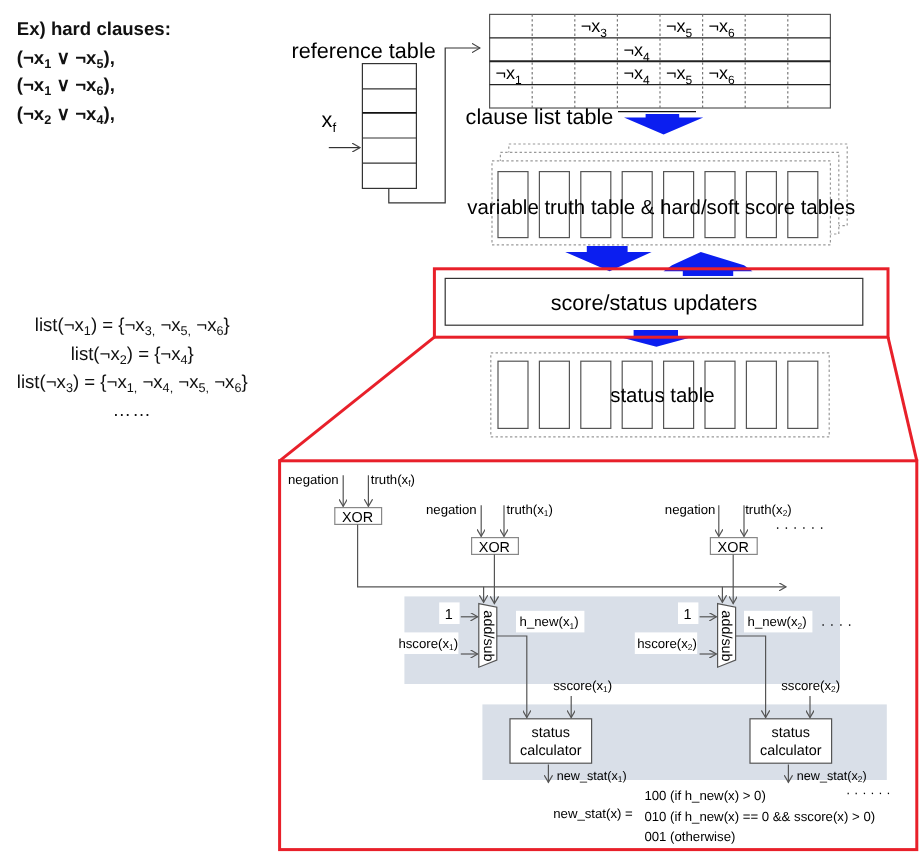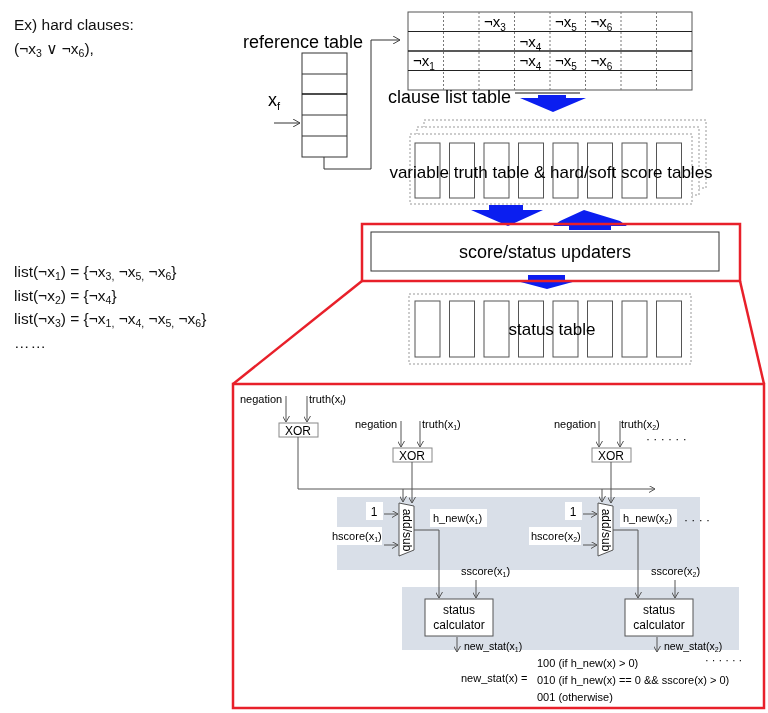--- a/index.html
+++ b/index.html
@@ -1,32 +1,34 @@
 <!DOCTYPE html>
 <html><head>
 <meta charset="utf-8">
 <style>
   html, body { margin:0; padding:0; background:#ffffff; }
   body { width:768px; height:713px; position:relative; overflow:hidden;
          font-family:"Liberation Sans", sans-serif; color:#111; }
   .abs { position:absolute; }
   .clause-list { left:14px; top:13px; font-size:15.5px; line-height:23.5px; }
-  .clause-list .line { white-space:nowrap; }
-  .lists { left:14px; top:260px; font-size:15.5px; line-height:23.5px; }
+  .clause-list .line { white-space:nowrap;font-weight:bold; }
+  .lists { left:14px; top:260px; font-size:15.5px; line-height:23.5px;text-align:center; }
   sub { font-size:0.68em; vertical-align:-0.32em; line-height:0; }
   .mono-dots { letter-spacing:1px; }
   svg text { font-family:"Liberation Sans", sans-serif; }
 </style>
 </head>
 <body>
 
 <div class="abs clause-list">
   <div class="line">Ex) hard clauses:</div>
   <div id="clauses">
-      <div class="line">(¬x<sub>3</sub> ∨ ¬x<sub>6</sub>),</div>
+      <div class="line">(¬x<sub>1</sub> ∨ ¬x<sub>5</sub>),</div>
+      <div class="line">(¬x<sub>1</sub> ∨ ¬x<sub>6</sub>),</div>
+      <div class="line">(¬x<sub>2</sub> ∨ ¬x<sub>4</sub>),</div>
     </div>
 </div>
 <div class="abs lists">
   <div id="lists">
       <div class="line">list(¬x<sub>1</sub>) = {¬x<sub>3,</sub> ¬x<sub>5,</sub> ¬x<sub>6</sub>}</div>
       <div class="line">list(¬x<sub>2</sub>) = {¬x<sub>4</sub>}</div>
       <div class="line">list(¬x<sub>3</sub>) = {¬x<sub>1,</sub> ¬x<sub>4,</sub> ¬x<sub>5,</sub> ¬x<sub>6</sub>}</div>
     </div>
   <div class="line mono-dots">……</div>
 </div>

